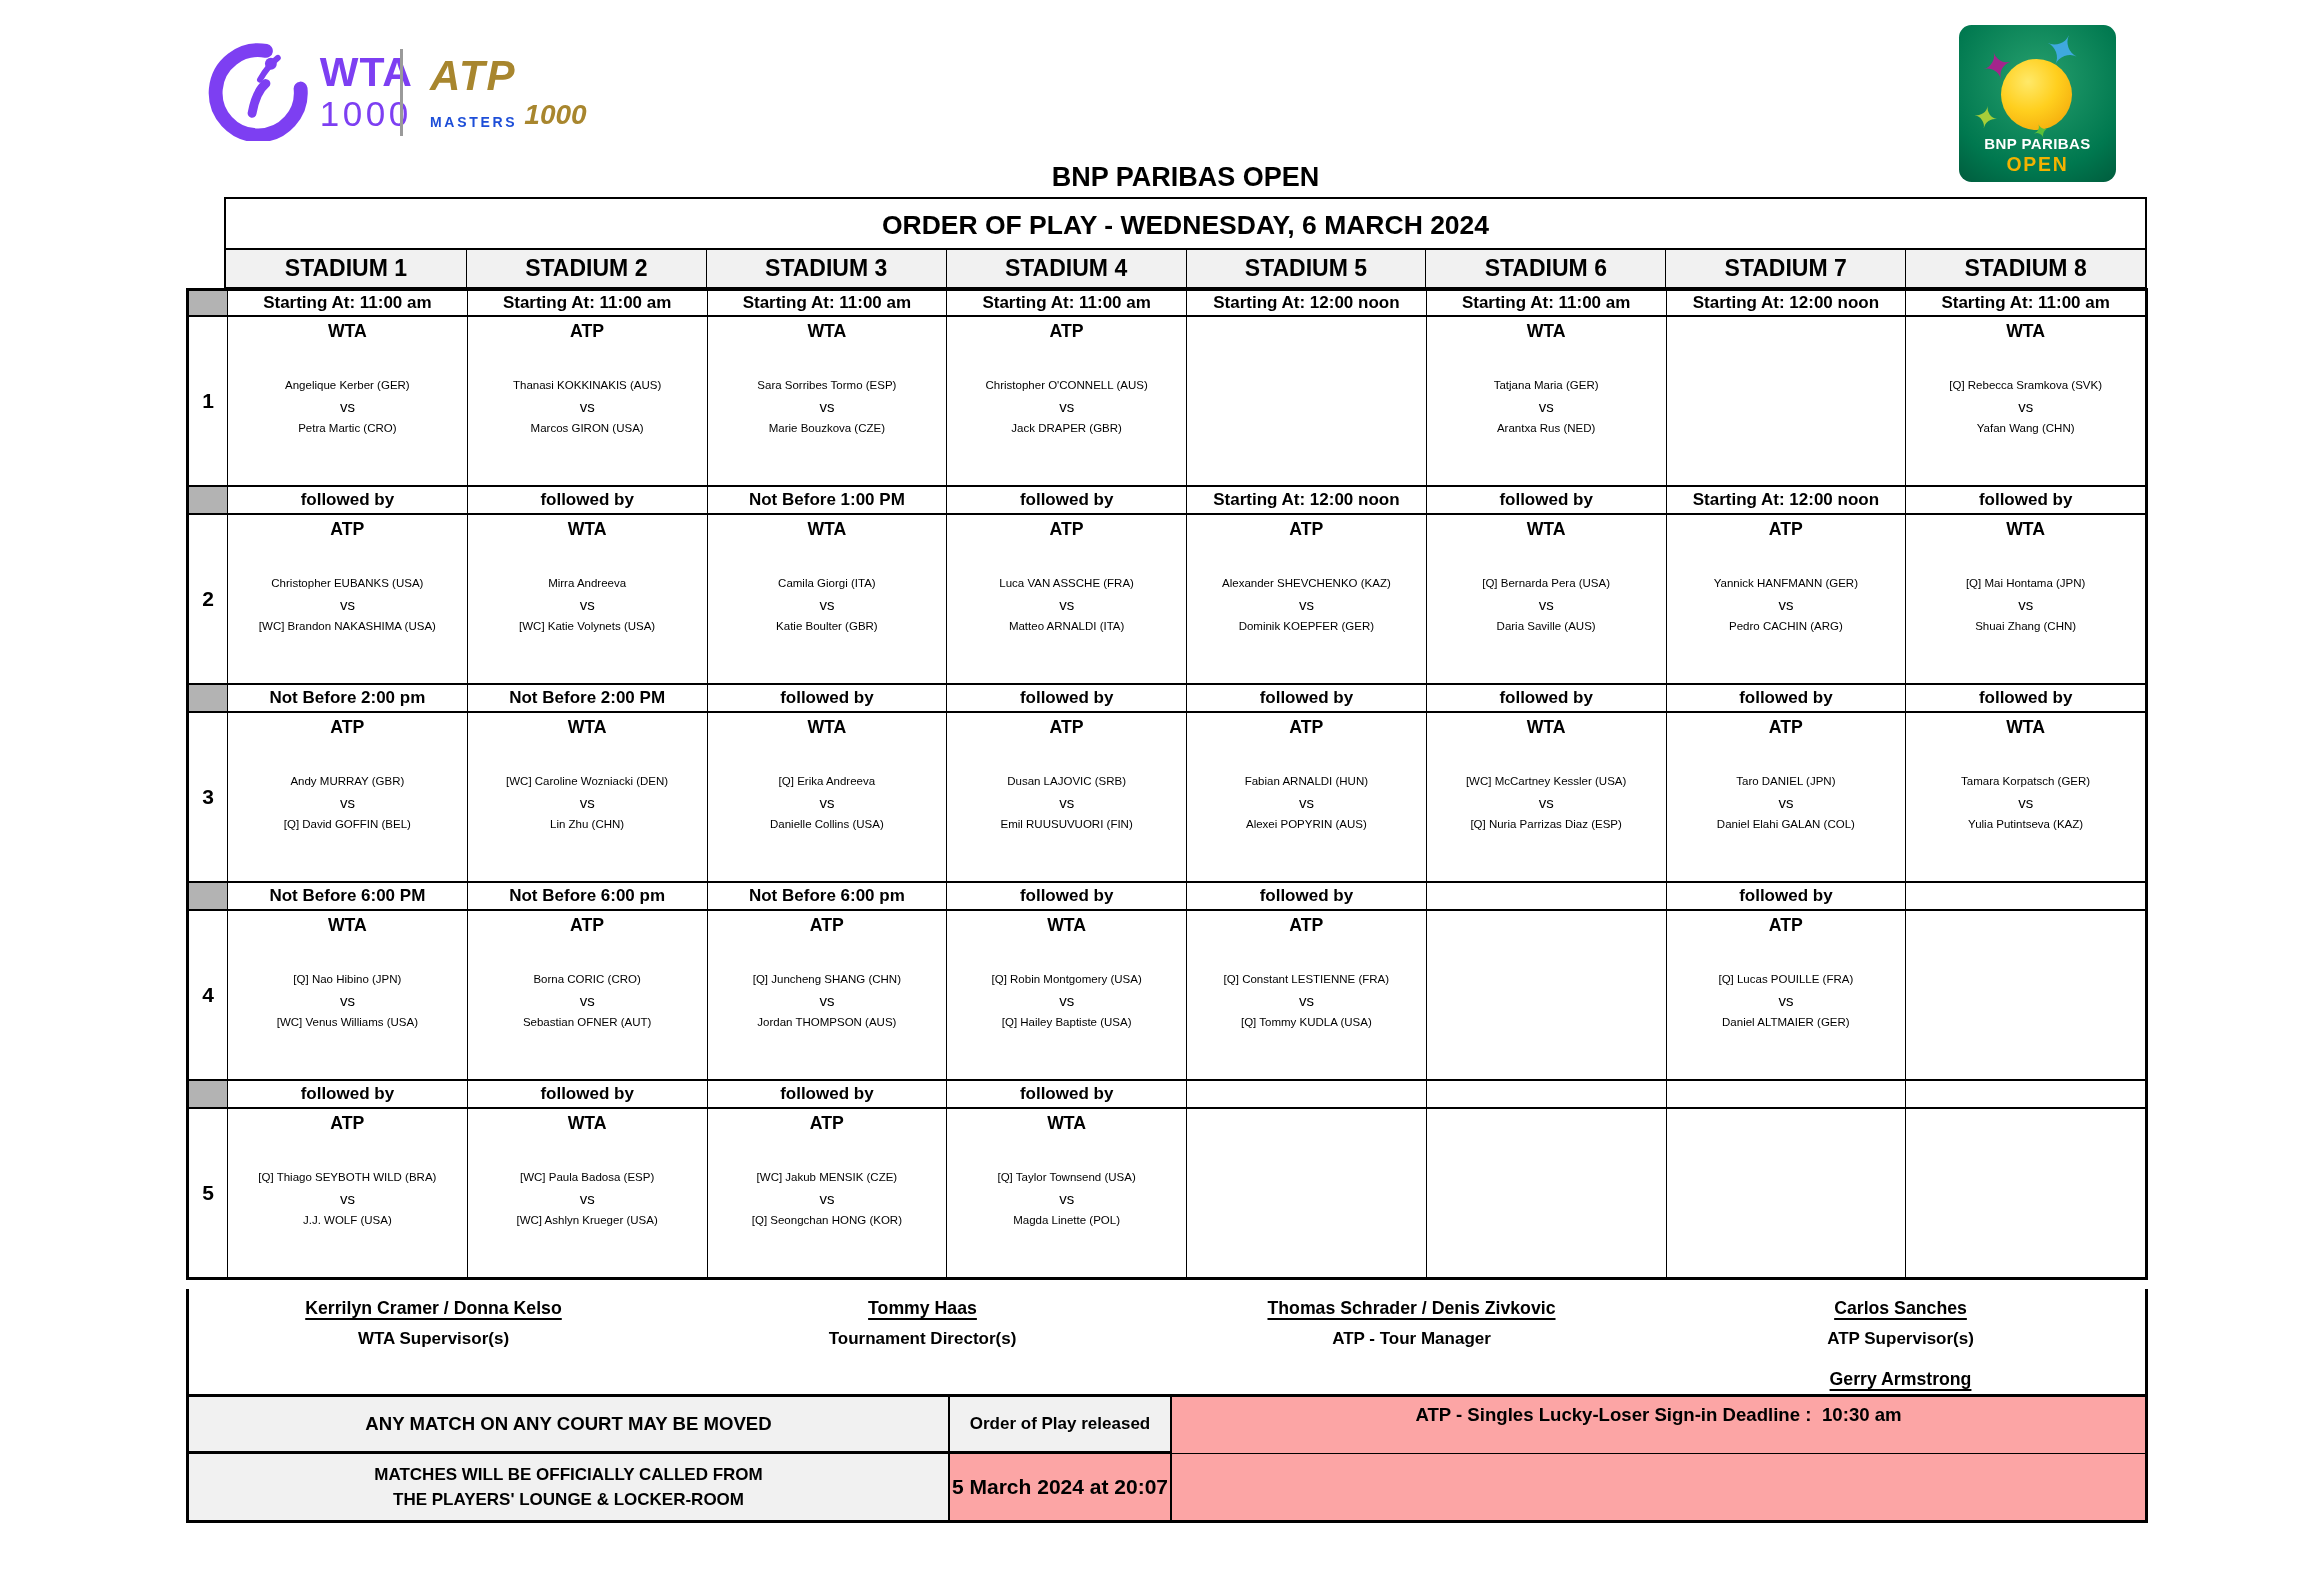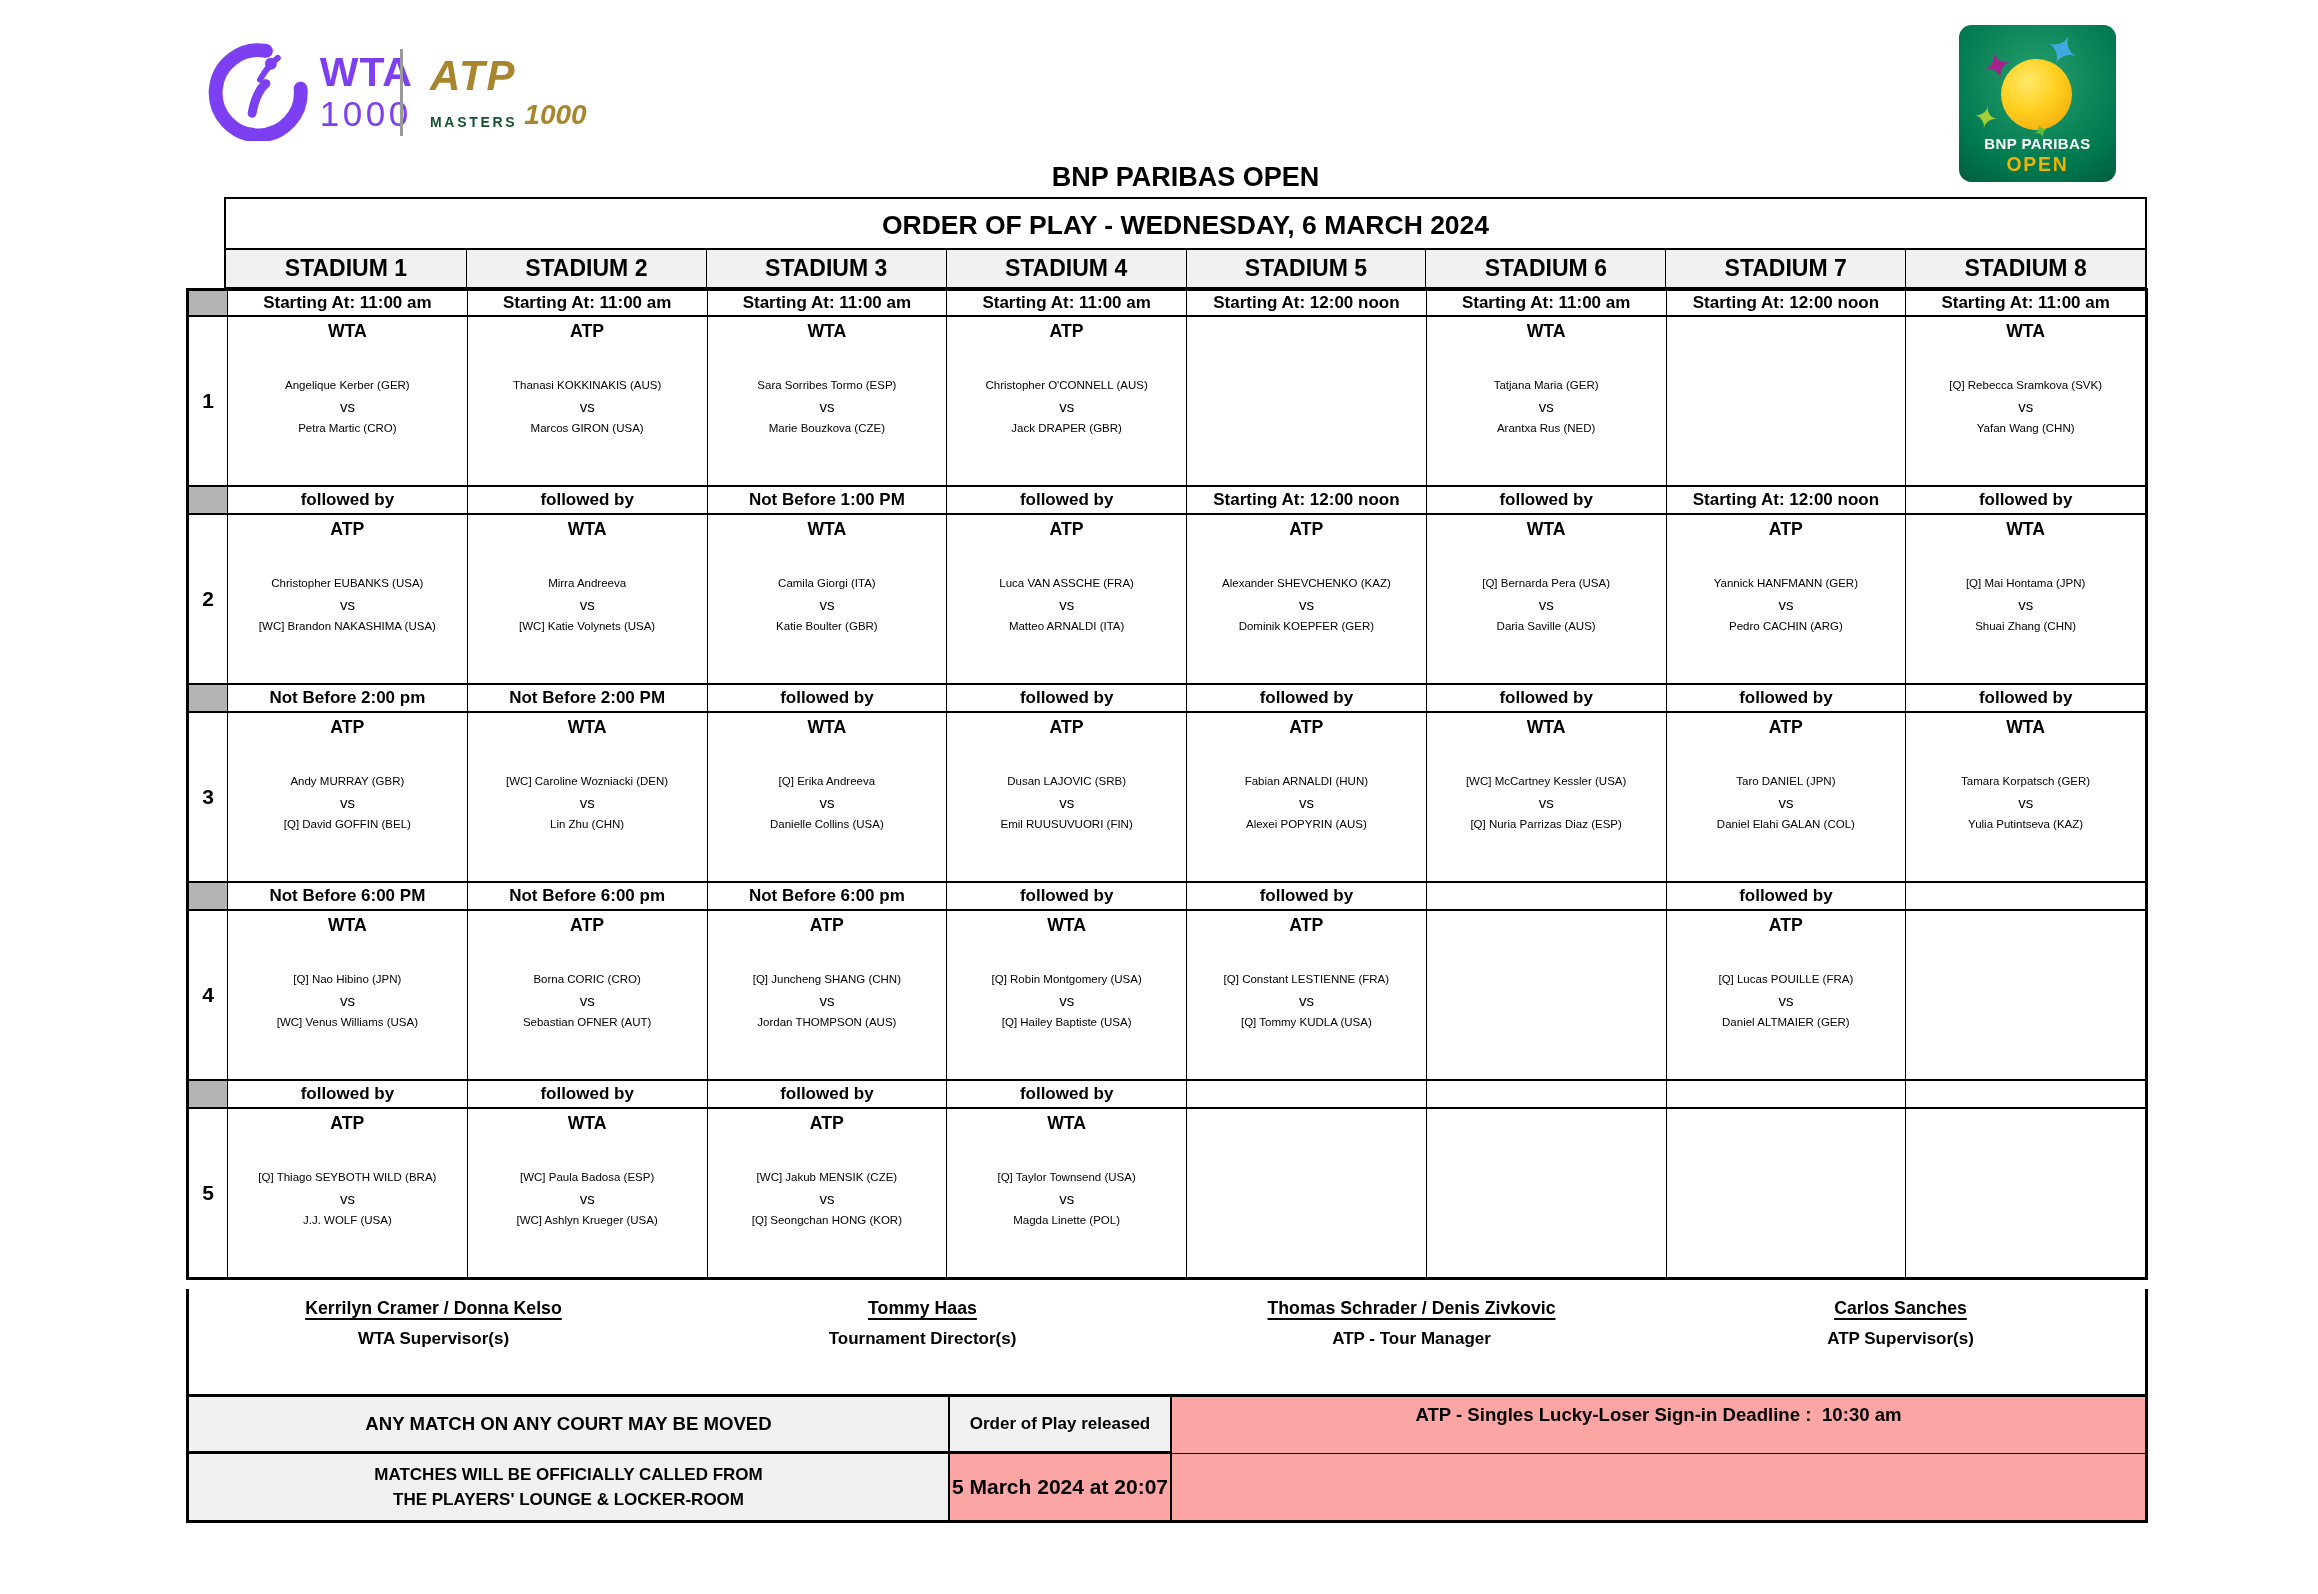--- a/index.html
+++ b/index.html
@@ -12,21 +12,21 @@
 
   
   #wta-logo{left:205px;top:42px;height:99px;display:flex;align-items:center;gap:8.8px;}
   .wta-text{display:flex;flex-direction:column;line-height:1;}
   .wta-word{font-weight:bold;font-size:41px;color:#7d3ff2;letter-spacing:0.9px;}
   .wta-tier{font-size:35px;color:#7d3ff2;letter-spacing:3.5px;margin-top:3.5px;font-weight:400;}
   #logo-divider{left:400px;top:49px;width:2.7px;height:87px;background:#9a9a9a;}
   #atp-logo{left:430px;top:55px;display:flex;flex-direction:column;line-height:1;}
   .atp-word{font-weight:bold;font-style:italic;font-size:42px;color:#a8862e;letter-spacing:1.8px;}
   .atp-sub{display:flex;align-items:flex-end;gap:7px;margin-top:3.5px;}
-  .atp-masters{font-size:14px;color:#14532d;letter-spacing:2.7px;font-weight:bold;}
+  .atp-masters{font-size:14px;color:#1d4ed8;letter-spacing:2.7px;font-weight:bold;}
   .atp-tier{font-size:28px;color:#a8862e;font-weight:bold;font-style:italic;}
 
   #bnp-logo{left:1959px;top:25px;width:157px;height:157px;border-radius:12.4px;
     background:radial-gradient(circle at 50% 35%, #27a06e 0%, #00784f 70%, #005c3d 100%);
     overflow:hidden;}
   .bnp-ball{position:absolute;left:42px;top:34px;width:71px;height:71px;border-radius:50%;
     background:radial-gradient(circle at 38% 32%, #ffe969 0%, #ffcf1e 45%, #f09e05 100%);}
   .bnp-star{position:absolute;line-height:1;}
   .bnp-star.magenta{left:23px;top:23px;font-size:37px;color:#a3258c;transform:rotate(-15deg);}
   .bnp-star.blue{left:85px;top:5.3px;font-size:42px;color:#3fa9df;transform:rotate(25deg);}
@@ -483,20 +483,24 @@
     <div class="signame">Tommy Haas</div>
     <div class="sigrole">Tournament Director(s)</div>
   </div>
   <div class="sigcol">
     <div class="signame">Thomas Schrader / Denis Zivkovic</div>
     <div class="sigrole">ATP - Tour Manager</div>
   </div>
   <div class="sigcol">
     <div class="signame">Carlos Sanches</div>
     <div class="sigrole">ATP Supervisor(s)</div>
+    <div class="sigblock2">
+      <div class="signame">Gerry Armstrong</div>
+      <div class="sigrole">ATP - Referee</div>
+    </div>
   </div>
 </div>
 
 <div id="bottom-band" class="abs">
   <div class="bcell b-a1">ANY MATCH ON ANY COURT MAY BE MOVED</div>
   <div class="bcell b-a2">Order of Play released</div>
   <div class="bcell b-a3">
     <span>ATP - Singles Lucky-Loser Sign-in Deadline :</span>
     <span>10:30 am</span>
   </div>

